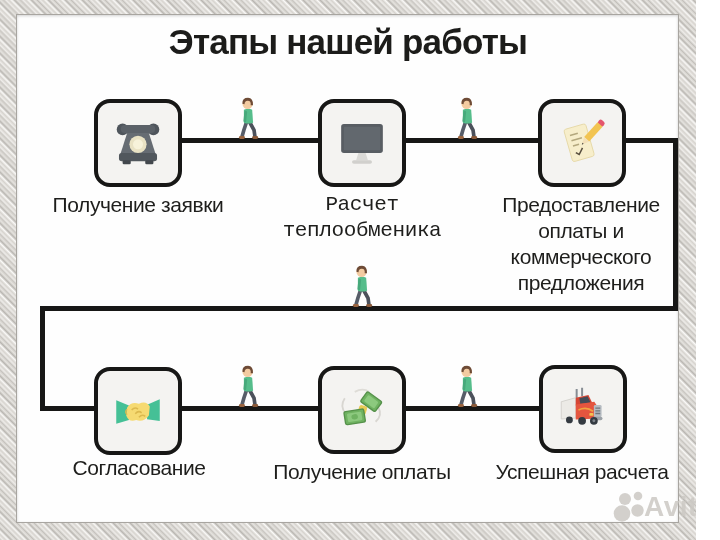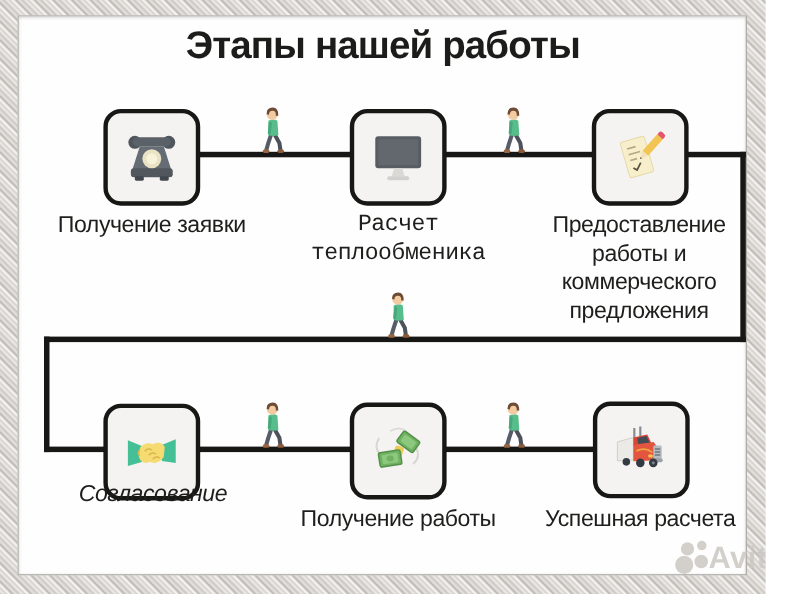--- a/index.html
+++ b/index.html
@@ -141,25 +141,25 @@
       <circle cx="31" cy="45" r="4.3" fill="#343a41"></circle>
       <circle cx="44" cy="45" r="4.3" fill="#343a41"></circle>
       <circle cx="44" cy="45" r="1.6" fill="#7c828a"></circle>
     </svg>
   </div>
 
   <div class="step-label" style="left:28px;top:192px;">Получение заявки</div>
   <div class="step-label" style="left:252px;top:192px;font-family:Liberation Mono, monospace;">Расчет
 теплообменика</div>
   <div class="step-label" style="left:471px;top:192px;">Предоставление
-работы и
+оплаты и
 коммерческого
 предложения</div>
-  <div class="step-label" style="left:29px;top:436px;font-style:italic;">Согласование</div>
-  <div class="step-label" style="left:252px;top:459px;">Получение работы</div>
+  <div class="step-label" style="left:29px;top:455px;">Согласование</div>
+  <div class="step-label" style="left:252px;top:459px;">Получение оплаты</div>
   <div class="step-label" style="left:472px;top:459px;">Успешная расчета</div>
 
   <svg class="person" style="left:236px;top:96px;" viewBox="0 0 26 50">
     <path d="M14 28 L19 37 L20 44" stroke="#4c515b" stroke-width="4" fill="none" stroke-linecap="round"></path>
     <rect x="17" y="43.4" width="6.5" height="3.4" rx="1.6" fill="#8a5a3a"></rect>
     <path d="M11 28 L8 37 L6 44" stroke="#575d68" stroke-width="4" fill="none" stroke-linecap="round"></path>
     <rect x="2.6" y="43.4" width="6.5" height="3.4" rx="1.6" fill="#9a6540"></rect>
     <path d="M8 15 Q13 12.6 17 15 L18 29 Q13 31 8 29 Z" fill="#56bd8b"></path>
     <path d="M10 17.5 L9 27" stroke="#47a97b" stroke-width="3" stroke-linecap="round"></path>
     <circle cx="12" cy="8.5" r="5.6" fill="#f3cba1"></circle>

